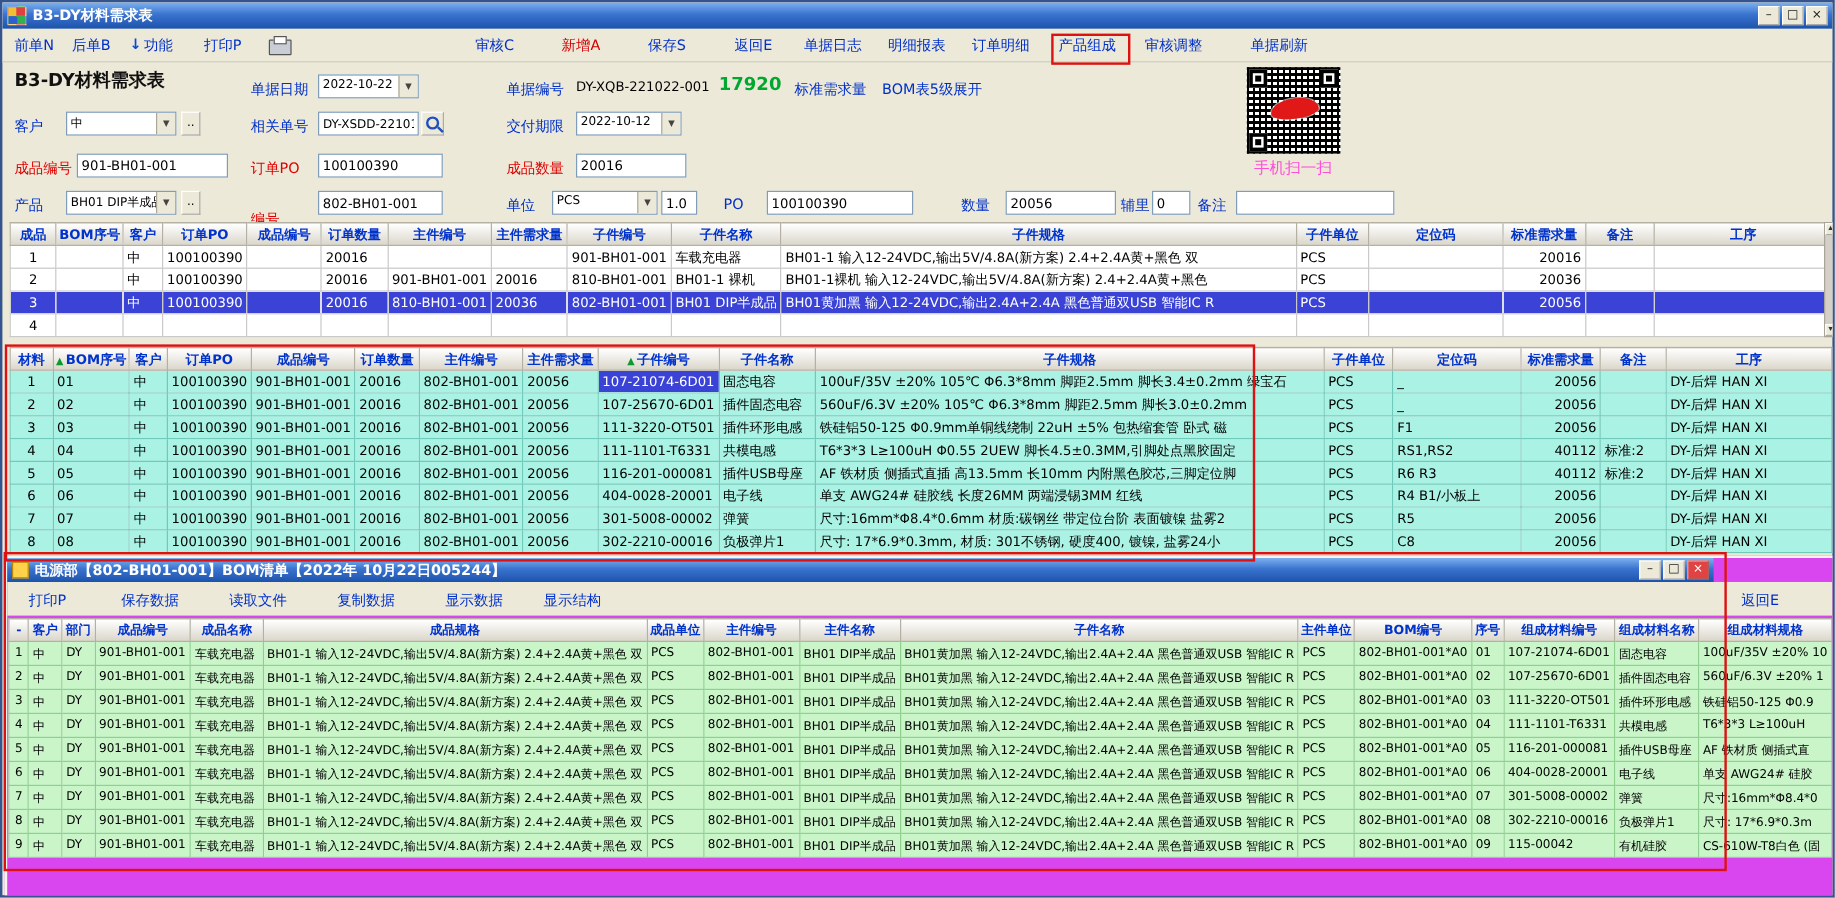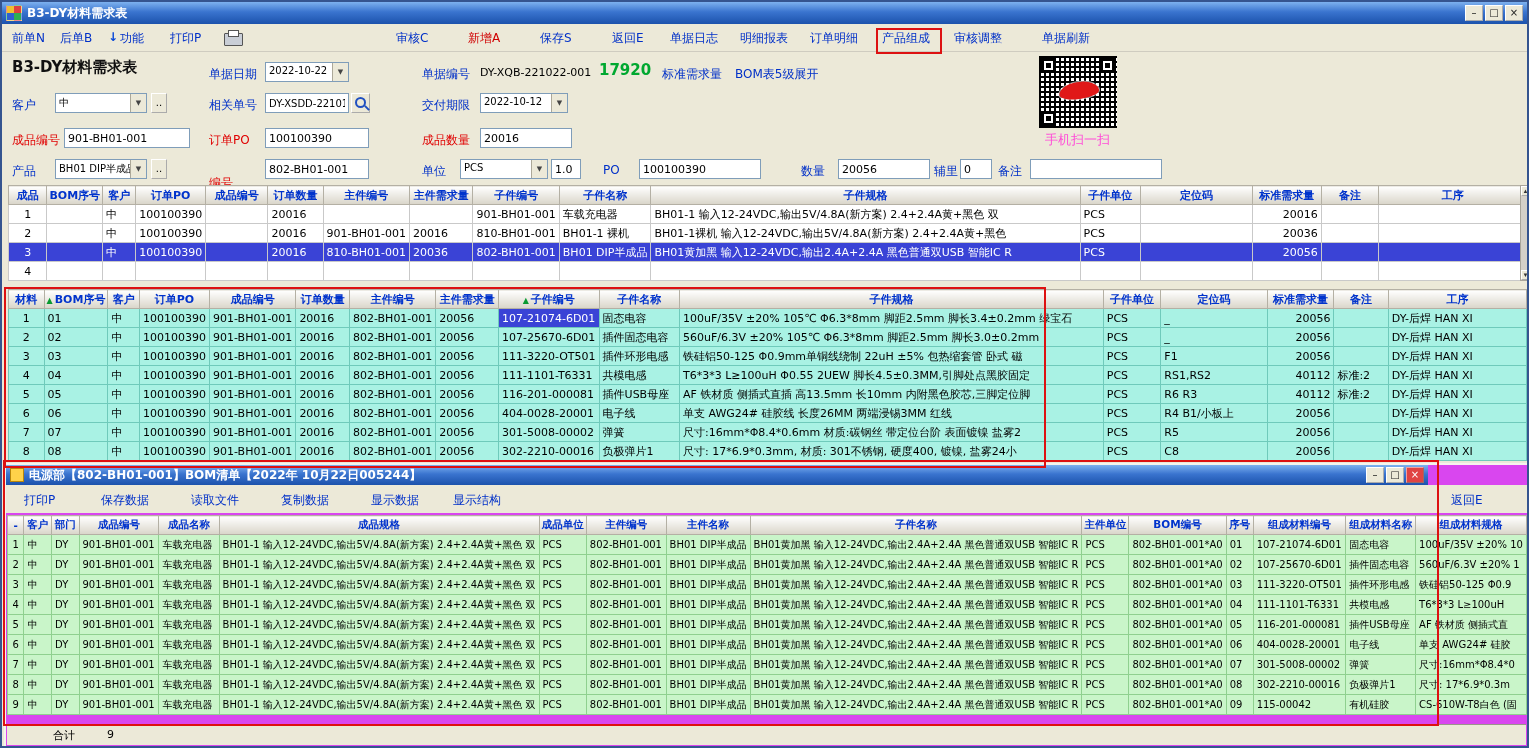--- a/index.html
+++ b/index.html
@@ -717,23 +717,19 @@
             <td>BH01黄加黑 输入12-24VDC,输出2.4A+2.4A 黑色普通双USB 智能IC R</td>
             <td>PCS</td>
             <td>802-BH01-001*A0</td>
             <td>09</td>
             <td>115-00042</td>
             <td>有机硅胶</td>
             <td>CS-610W-T8白色 (固</td>
           </tr>
         </tbody>
       </table>
-    <div class="bom-footer">
-      <span style="left:46px">合计</span>
-      <span style="left:100px">9</span>
-    </div>
   </div>
 
   <div class="red-box" style="left:874px;top:26px;width:62px;height:22px"></div>
   <div class="red-box" style="left:2px;top:285px;width:1038px;height:177px"></div>
   <div class="red-box" style="left:1px;top:458px;width:1432px;height:262px"></div>
 
 </div>
 
 </body></html>

